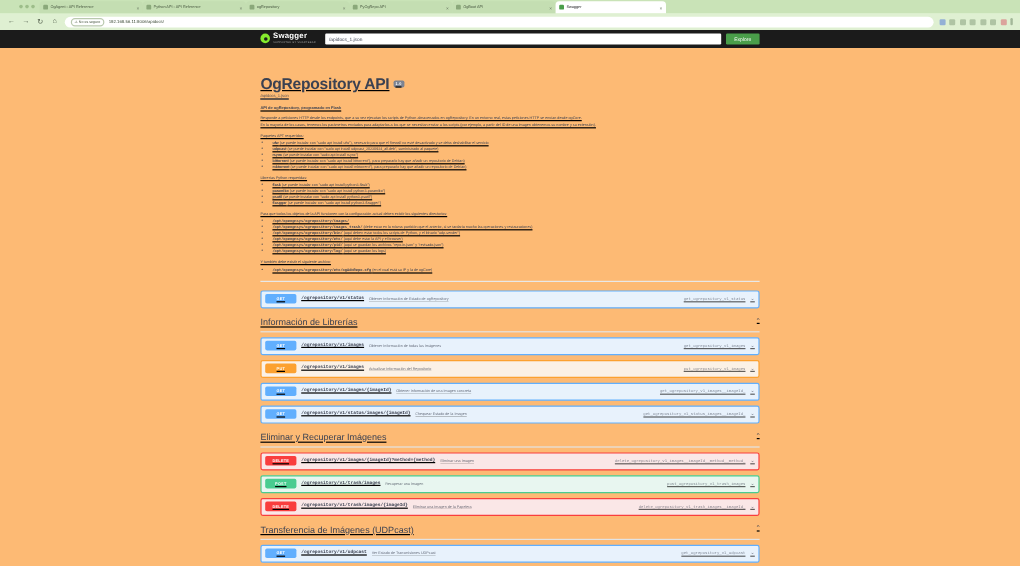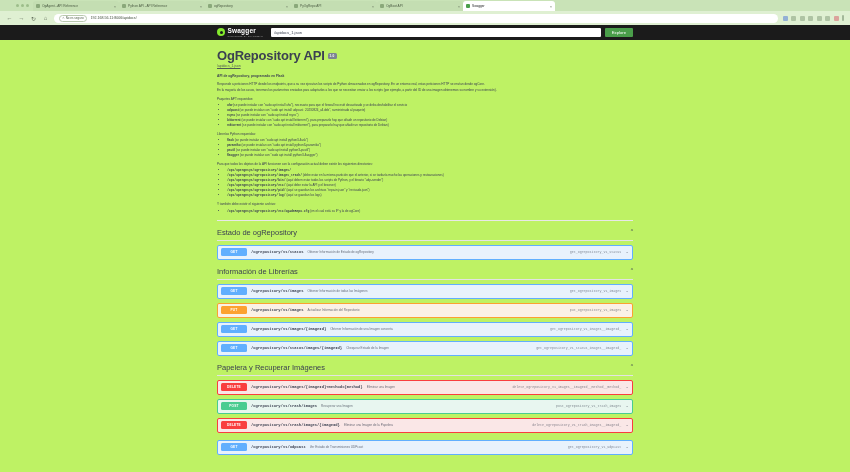--- a/index.html
+++ b/index.html
@@ -75,21 +75,21 @@
     font-size:4px; color:#3b4151; padding:0 3px;
     font-family:"Liberation Sans", sans-serif;
   }
   .explore-btn {
     background:#4a9e4a; color:#fff; border:none; border-radius:1px;
     font-size:4.2px; height:9px; padding:0 7px; cursor:pointer;
     font-family:"Liberation Sans", sans-serif;
   }
 
   
-  .page { flex:1; overflow:hidden; background:#bef264; padding-top:9px; }
+  .page { flex:1; overflow:hidden; background:#fdba74; padding-top:23px;text-decoration:underline; }
   .container { width:416px; margin:0 auto; }
 
   .api-title-row { display:flex; align-items:flex-start; gap:3px; }
   .api-title { font-size:13px; font-weight:bold; color:#3b4151; line-height:1; letter-spacing:-.2px; }
   .version-badge {
     background:#7d8492; color:#fff; font-size:3.2px; font-weight:bold;
     border-radius:1.5px; padding:1px 2px; margin-top:4px; letter-spacing:.2px;
   }
   .api-url { font-size:3.4px; color:#3b4151; margin-top:2px; text-decoration:underline; opacity:.85; }
 
@@ -272,24 +272,20 @@
 
         <div class="sec-head">Y también debe existir el siguiente archivo:</div>
         <ul class="bullets">
           <li><span class="mono-b">/opt/opengnsys/ogrepository/etc/ogAdmRepo.cfg</span> <span>(en el cual está su IP y la de ogCore)</span></li>
         </ul>
       </div>
 
       <hr class="hr">
 
       <div class="tag-section">
-        <div class="tag-header">
-          <span class="tag-name">Estado de ogRepository</span>
-          <span class="chev">^</span>
-        </div>
         <div class="op-row op-get">
           <span class="method m-get">GET</span>
           <span class="op-path">/ogrepository/v1/status</span>
           <span class="op-summary">Obtener Información de Estado de ogRepository</span>
           <span class="op-id">get_ogrepository_v1_status</span>
           <span class="op-chev">⌄</span>
         </div>
       </div>
 
       <div class="tag-section">
@@ -322,21 +318,21 @@
           <span class="method m-get">GET</span>
           <span class="op-path">/ogrepository/v1/status/images/{imageId}</span>
           <span class="op-summary">Chequear Estado de la Imagen</span>
           <span class="op-id">get_ogrepository_v1_status_images__imageId_</span>
           <span class="op-chev">⌄</span>
         </div>
       </div>
 
       <div class="tag-section">
         <div class="tag-header">
-          <span class="tag-name">Papelera y Recuperar Imágenes</span>
+          <span class="tag-name">Eliminar y Recuperar Imágenes</span>
           <span class="chev">^</span>
         </div>
         <div class="op-row op-delete">
           <span class="method m-delete">DELETE</span>
           <span class="op-path">/ogrepository/v1/images/{imageId}?method={method}</span>
           <span class="op-summary">Eliminar una Imagen</span>
           <span class="op-id">delete_ogrepository_v1_images__imageId__method__method_</span>
           <span class="op-chev">⌄</span>
         </div>
         <div class="op-row op-post">
@@ -349,20 +345,24 @@
         <div class="op-row op-delete">
           <span class="method m-delete">DELETE</span>
           <span class="op-path">/ogrepository/v1/trash/images/{imageId}</span>
           <span class="op-summary">Eliminar una Imagen de la Papelera</span>
           <span class="op-id">delete_ogrepository_v1_trash_images__imageId_</span>
           <span class="op-chev">⌄</span>
         </div>
       </div>
 
       <div class="tag-section">
+        <div class="tag-header">
+          <span class="tag-name">Transferencia de Imágenes (UDPcast)</span>
+          <span class="chev">^</span>
+        </div>
         <div class="op-row op-get">
           <span class="method m-get">GET</span>
           <span class="op-path">/ogrepository/v1/udpcast</span>
           <span class="op-summary">Ver Estado de Transmisiones UDPcast</span>
           <span class="op-id">get_ogrepository_v1_udpcast</span>
           <span class="op-chev">⌄</span>
         </div>
 
       </div>
 

